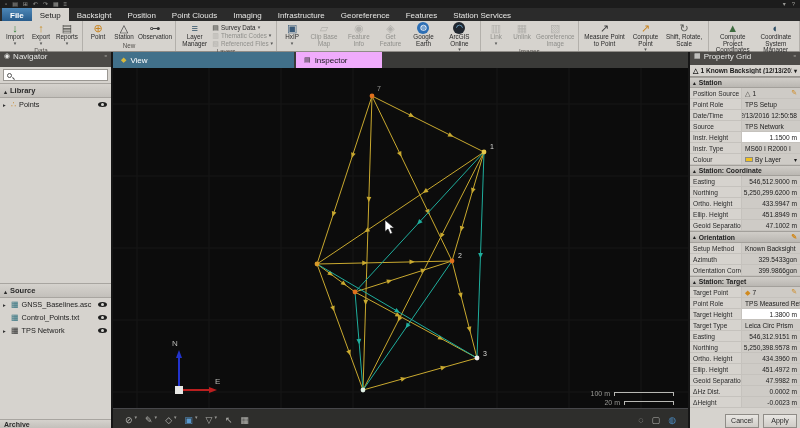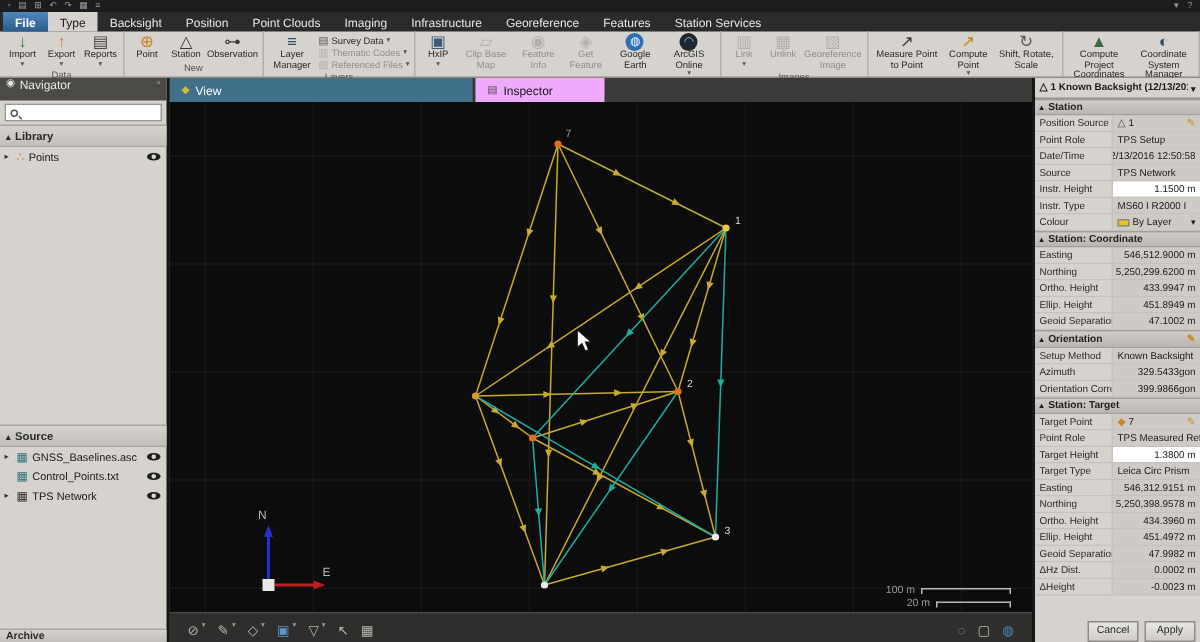--- a/index.html
+++ b/index.html
@@ -43,21 +43,21 @@
 .exp{width:5px;font-size:5.5px;color:#333;flex:none}
 .fic{font-size:8px;line-height:8px;flex:none}
 .eye{width:9px;height:5px;background:#1e1e1e;border-radius:50%;margin-left:auto;position:relative;flex:none}
 .eye::after{content:"";position:absolute;left:3px;top:1px;width:3px;height:3px;background:#d8d8d4;border-radius:50%}
 .navsec{position:absolute;left:0;right:0}
 .archbar{position:absolute;left:0;right:0;bottom:0;height:9px;background:linear-gradient(#d5d2cd,#c3c0bb);border-top:1px solid #a8a5a0;font-size:7px;font-weight:bold;color:#2a2a2a;padding:1px 4px;overflow:hidden}
 
 .center{flex:1;position:relative;background:#0d0d0d;overflow:hidden}
 .vtabs{height:16px;background:#3a3a38;display:flex;gap:2px}
 .vtab{display:flex;align-items:center;gap:4px;font-size:8px;padding:0 8px}
-.vtab.active{background:#41708a;color:#fff;width:202px}
+.vtab.active{background:#41708a;color:#fff;width:181px}
 .vtab.inactive{background:#f0abfc;color:#16161a;width:86px}
 .vticon{font-size:7px}
 .canvaswrap{position:absolute;top:16px;left:0;right:0;bottom:20px;background:#0c0c0c}
 .vtoolbar{position:absolute;left:0;right:0;bottom:0;height:20px;background:#2e2e2c;border-top:1px solid #47474a;display:flex;align-items:center;gap:8px;padding:2px 12px 0;color:#b4b4b0}
 .tbi{display:flex;align-items:flex-start;gap:2px;font-size:9px;line-height:10px}
 .tbi .caret{color:#9a9a96}
 .tbspacer{flex:1}
 
 .axis{position:absolute;left:26px;bottom:6px}
 .scalebars{position:absolute;right:14px;bottom:2px;display:flex;flex-direction:column;gap:2px;align-items:flex-end}
@@ -96,21 +96,21 @@
       <span class="qicon">≡</span>
     </span>
   <span class="winicons">
       <span class="qicon">▾</span>
       <span class="qicon">?</span>
     </span>
 </div>
 
 <div class="tabrow">
     <div class="tab file">File</div>
-    <div class="tab active">Type</div>
+    <div class="tab active">Setup</div>
     <div class="tab">Backsight</div>
     <div class="tab">Position</div>
     <div class="tab">Point Clouds</div>
     <div class="tab">Imaging</div>
     <div class="tab">Infrastructure</div>
     <div class="tab">Georeference</div>
     <div class="tab">Features</div>
     <div class="tab">Station Services</div>
   </div>
 
@@ -463,20 +463,25 @@
         <span class="tbi">
           <span>▢</span>
         </span>
         <span class="tbi">
           <span style="color: rgb(74, 138, 192);">◍</span>
         </span>
       </div>
   </div>
 
   <div class="panelR">
+    <div class="ptitle">
+      <span class="vic">▦</span>
+      <span>Property Grid</span>
+      <span class="pin">▫</span>
+    </div>
     <div class="selector">
       <span class="vic">△</span>
       <span style="overflow:hidden">1 Known Backsight (12/13/2016 12:50:5</span>
       <span class="selcaret">▾</span>
     </div>
     <div id="propbody" style="display:flex;flex-direction:column;flex:1">
         <div class="psec">
           <span class="tri">▴</span>
           <span>Station</span>
         </div>

